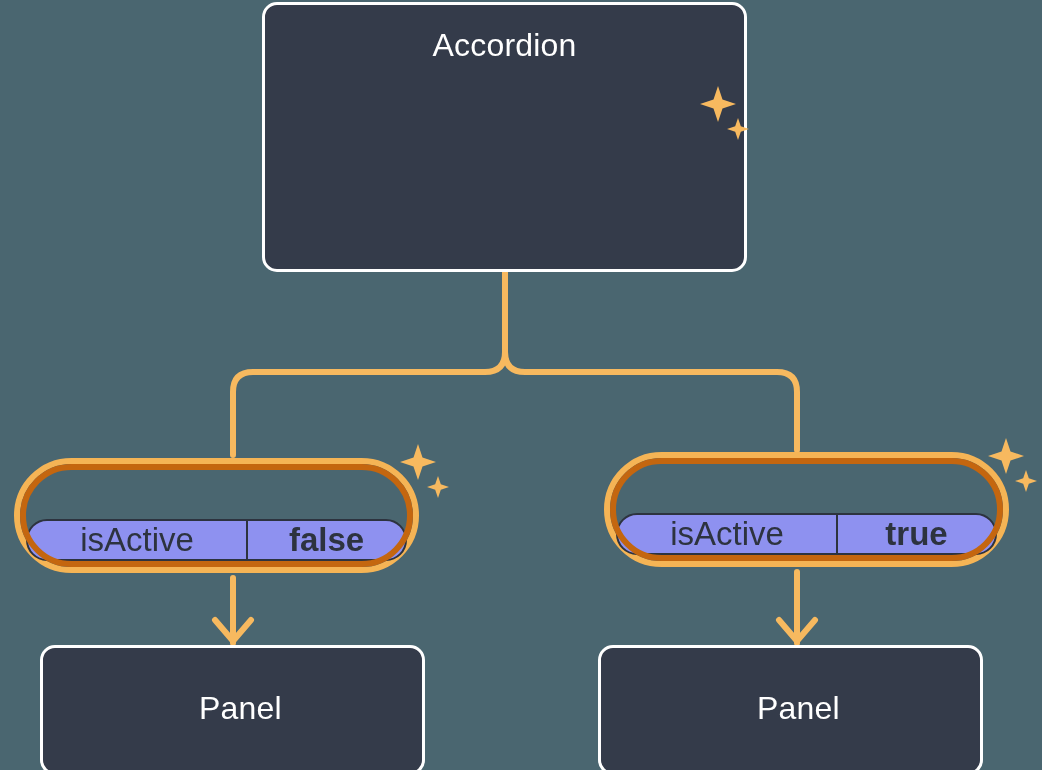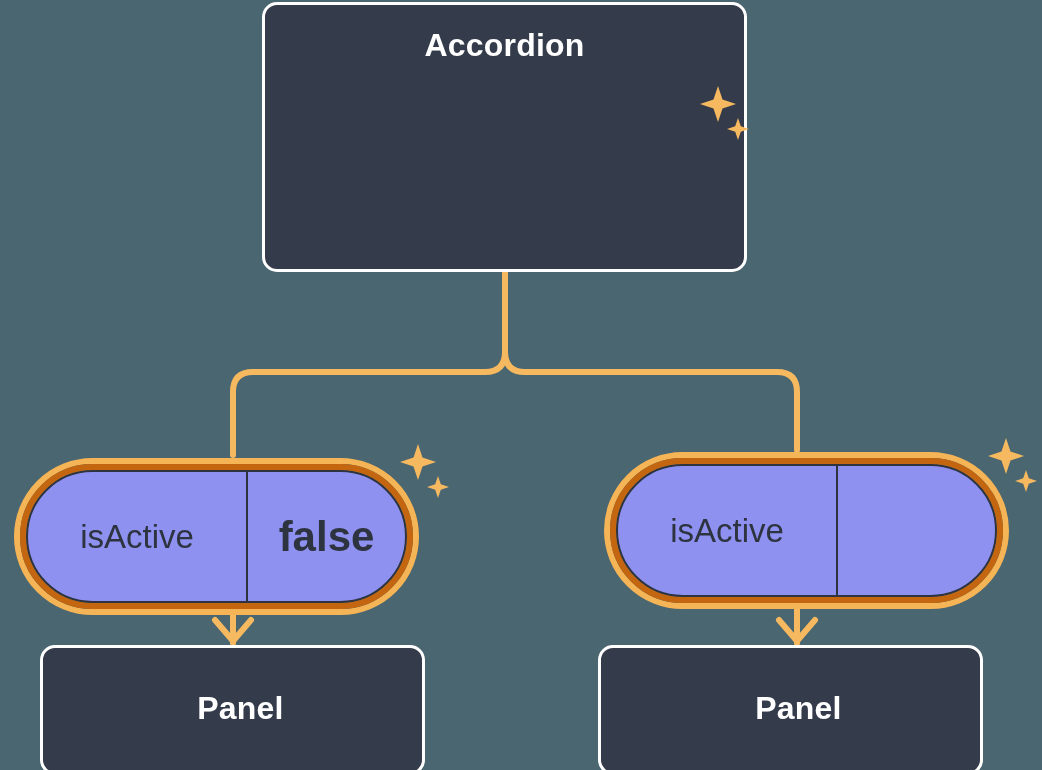--- a/index.html
+++ b/index.html
@@ -38,21 +38,21 @@
     position: absolute;
     z-index: 2;
     background: #343b4a;
     border: 3px solid #ffffff;
     border-radius: 15px;
     box-sizing: border-box;
   }
   .comp-title {
     color: #ffffff;
     font-size: 32px;
-    font-weight: 700;
+    font-weight: 400;
     text-align: center;
     letter-spacing: 0.2px;
     white-space: nowrap;
   }
 
   
   #accordion-box {
     left: 262px;
     top: 2px;
     width: 485px;
@@ -121,40 +121,41 @@
   #pill-root .pill-val {
     flex: 1;
     color: #8e91f0;
     font-size: 34px;
     font-weight: 700;
   }
 
   
   .pill-child {
     width: 405px;
-    height: 157px;
+    height: 115px;
+    align-items: flex-end;
   }
   #pill-left  { left: 14px;  top: 458px; }
   #pill-right { left: 604px; top: 452px; }
 
   .pill-child .pill-inner {
     background: #8e91f0;
     border: 2px solid #2d333f;
   }
   .pill-child .pill-key {
     flex: 0 0 218px;
     color: #2d333f;
     font-size: 33px;
     font-weight: 400;
     border-right: 2px solid #2d333f;
   }
   .pill-child .pill-val {
     flex: 1;
     color: #2d333f;
-    font-size: 42px;
+    font-size: 33px;
     font-weight: 700;
   }
 
   
   .sparkles {
     position: absolute;
     z-index: 4;
     pointer-events: none;
   }
   #sparkles-root  { left: 694px; top: 84px;  }
@@ -206,20 +207,21 @@
     <path d="M44 34 L46.8 42.2 L55 45 L46.8 47.8 L44 56 L41.2 47.8 L33 45 L41.2 42.2 Z" fill="#f7b95f"></path>
   </svg>
 
   <div class="comp-box panel-box" id="panel-left">
     <div class="comp-title">Panel</div>
   </div>
 
   <div class="pill pill-child" id="pill-right">
     <div class="pill-inner">
       <div class="pill-key">isActive</div>
+      <div class="pill-val">true</div>
     </div>
   </div>
 
   <svg class="sparkles" id="sparkles-right" width="56" height="62" viewBox="0 0 56 62">
     <path d="M24 2 L28.5 15.5 L42 20 L28.5 24.5 L24 38 L19.5 24.5 L6 20 L19.5 15.5 Z" fill="#f7b95f"></path>
     <path d="M44 34 L46.8 42.2 L55 45 L46.8 47.8 L44 56 L41.2 47.8 L33 45 L41.2 42.2 Z" fill="#f7b95f"></path>
   </svg>
 
   <div class="comp-box panel-box" id="panel-right">
     <div class="comp-title">Panel</div>

